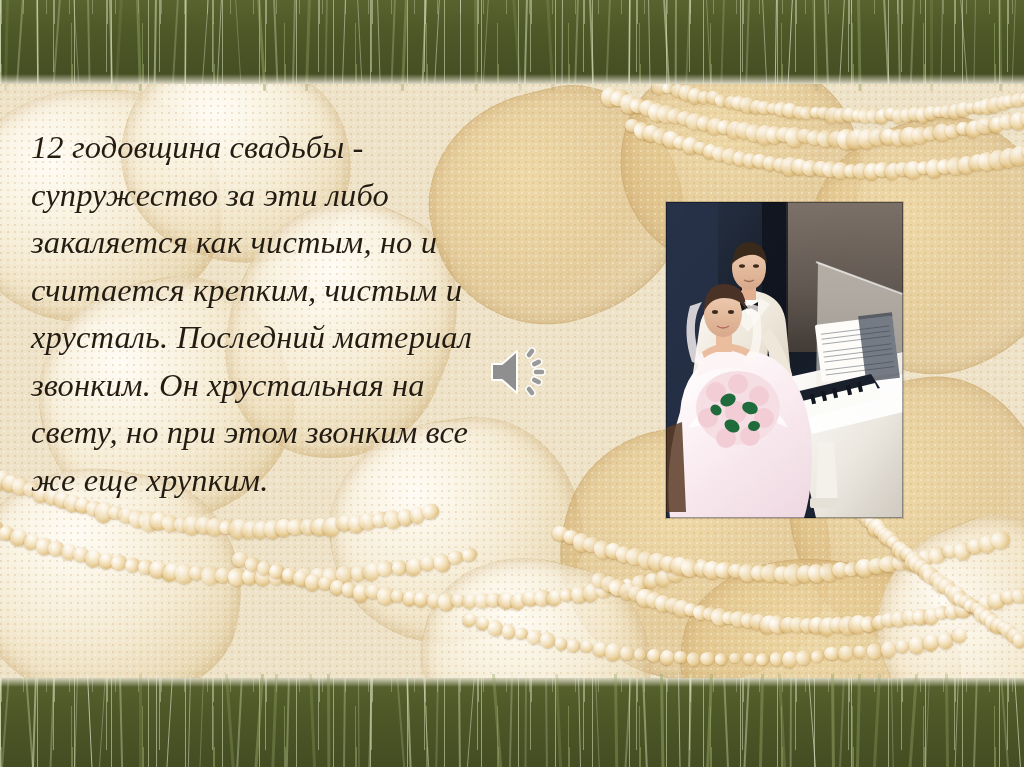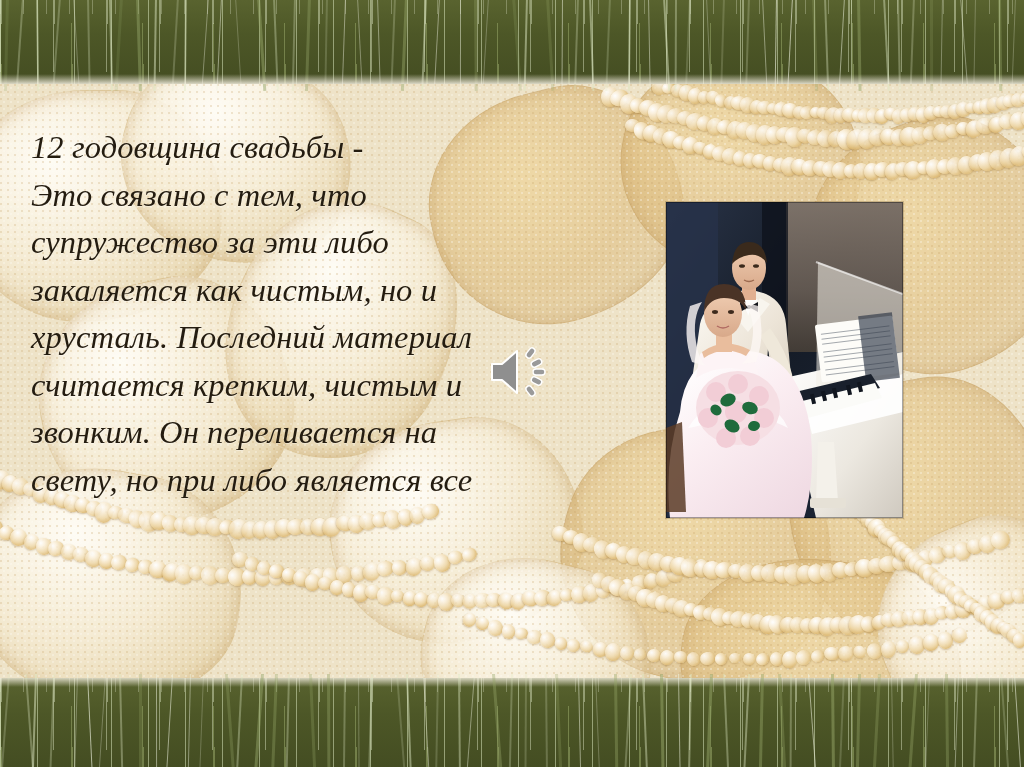--- a/index.html
+++ b/index.html
@@ -650,27 +650,27 @@
       <span class="stalk dim" style="left: 929.794px; transform: rotate(-0.04deg); opacity: 0.4;"></span>
       <span class="stalk bright" style="left: 942.324px; transform: rotate(0.98deg); opacity: 0.5;"></span>
       <span class="stalk bright" style="left: 960.335px; transform: rotate(-4.5deg); opacity: 0.61;"></span>
       <span class="stalk bright" style="left: 974.684px; transform: rotate(1.02deg); opacity: 0.38;"></span>
       <span class="stalk dim" style="left: 997.856px; transform: rotate(-0.8deg); opacity: 0.7;"></span>
       <span class="stalk bright" style="left: 1015.16px; transform: rotate(2.17deg); opacity: 0.39;"></span>
     </div>
 
   <div class="text-block" id="text-block">
       <p>12 годовщина свадьбы -</p>
-      <p>Это связано с тем, что</p>
       <p>супружество за эти либо</p>
       <p>закаляется как чистым, но и</p>
+      <p>считается крепким, чистым и</p>
       <p>хрусталь. Последний материал</p>
-      <p>считается крепким, чистым и</p>
-      <p>звонким. Он переливается на</p>
-      <p>свету, но при либо является все</p>
+      <p>звонким. Он хрустальная на</p>
+      <p>свету, но при этом звонким все</p>
+      <p>же еще хрупким.</p>
     </div>
 
   <div class="photo">
     <svg viewBox="0 0 237 316" preserveAspectRatio="none" aria-hidden="true">
       <defs>
         <linearGradient id="roomBg" x1="0" y1="0" x2="1" y2="1">
           <stop offset="0%" stop-color="#2a3448"></stop>
           <stop offset="45%" stop-color="#141b26"></stop>
           <stop offset="100%" stop-color="#20283a"></stop>
         </linearGradient>

